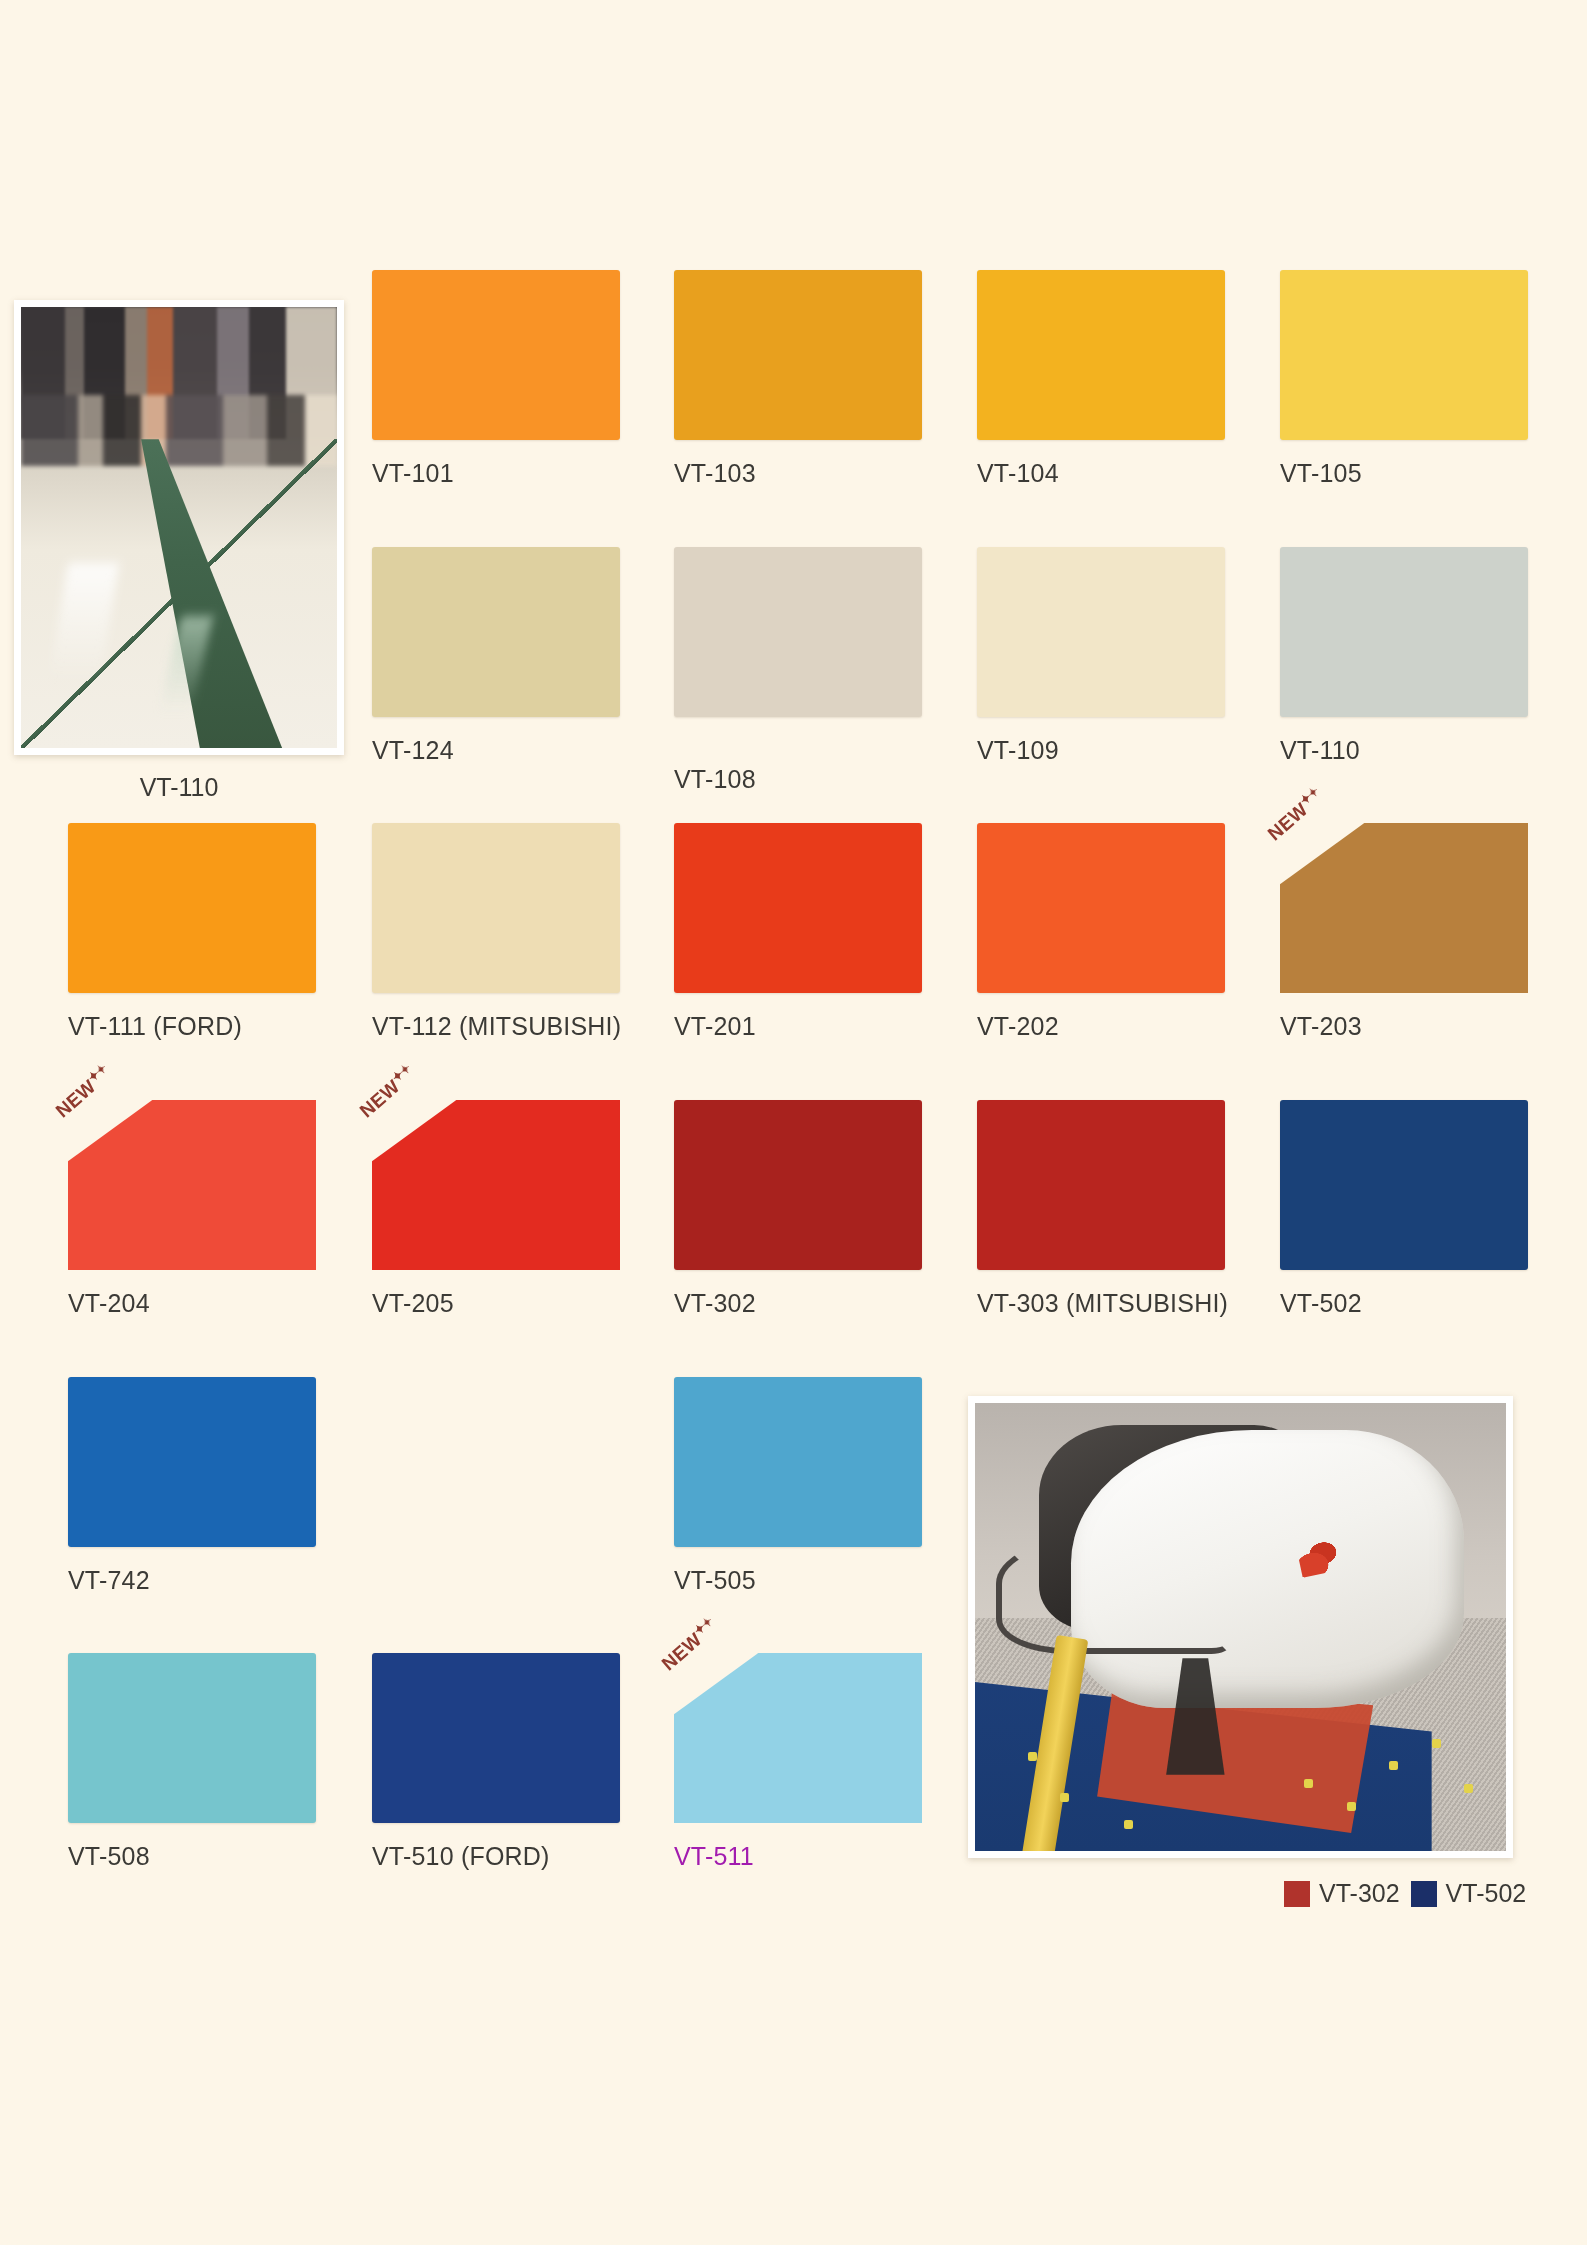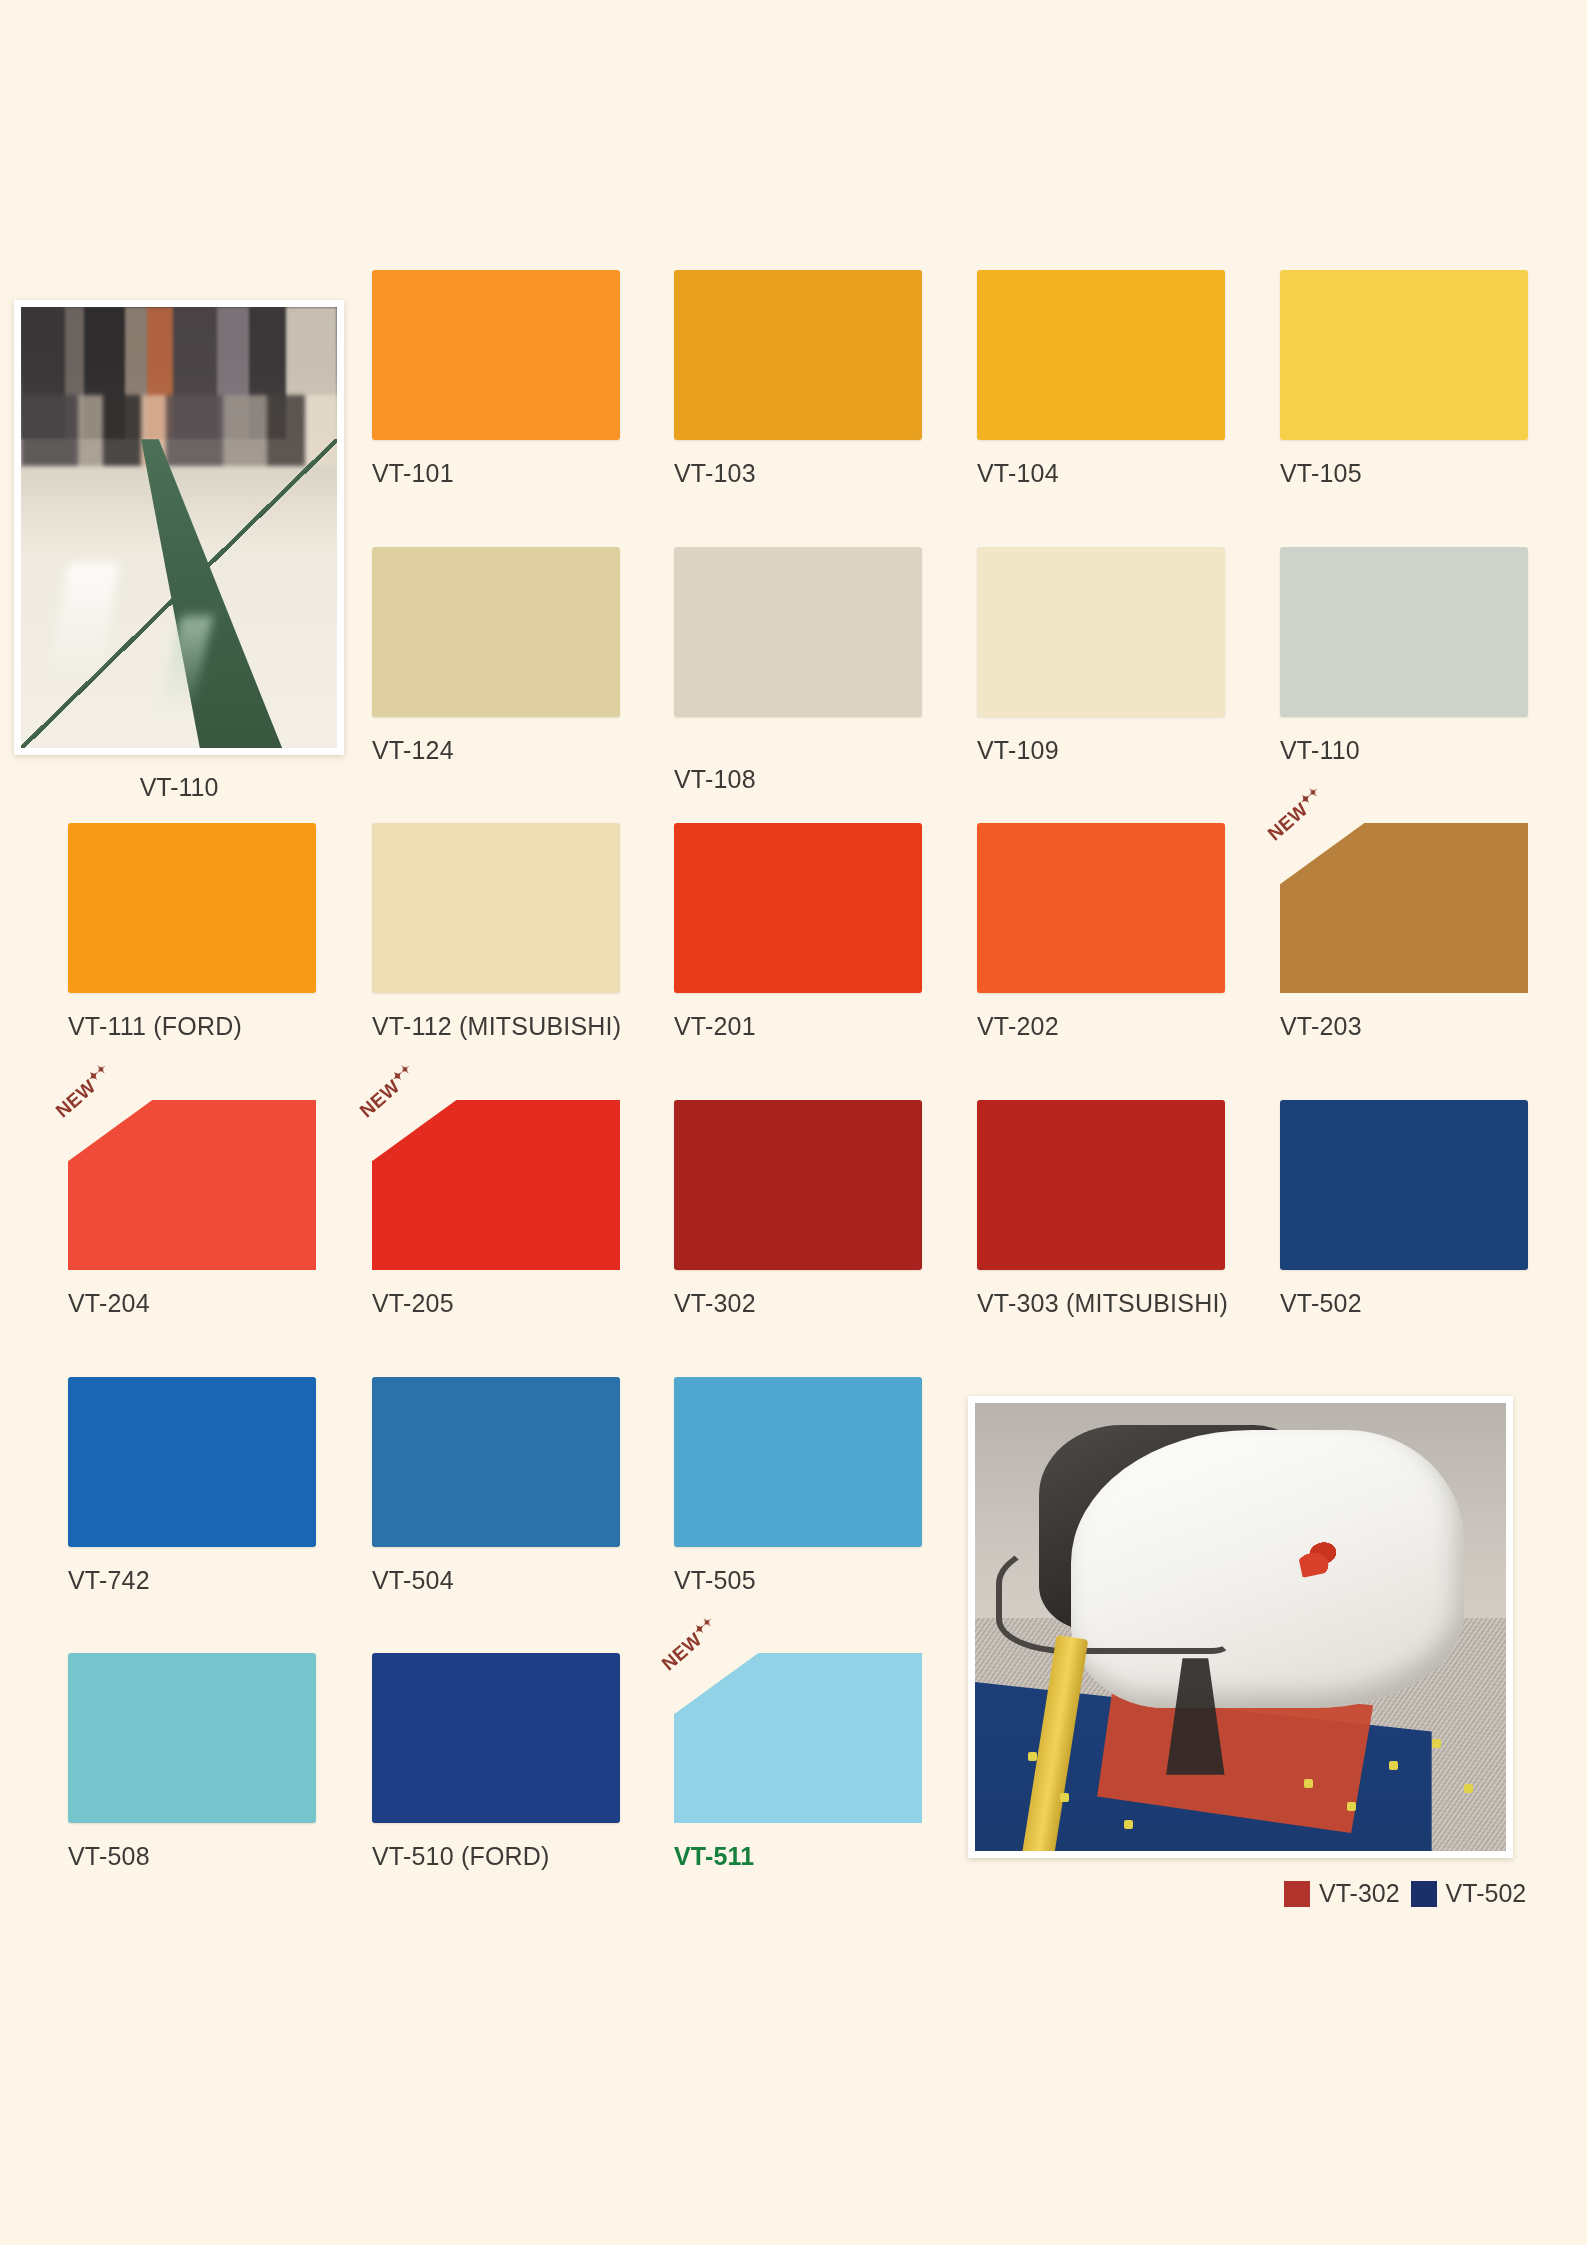--- a/index.html
+++ b/index.html
@@ -496,26 +496,20 @@
       </div>
     </div>
 
     <div class="grid-row" style="top:1107px">
       <div class="cell col0">
         <div class="swatch-wrap">
           <div class="swatch" style="background-color: rgb(26, 102, 179);"></div>
         </div>
         <div class="label" style="color: rgb(59, 58, 54);">VT-742</div>
       </div>
-      <div class="cell col1">
-        <div class="swatch-wrap">
-          <div class="swatch" style="background-color: rgb(44, 114, 168);"></div>
-        </div>
-        <div class="label" style="color: rgb(59, 58, 54);">VT-504</div>
-      </div>
       <div class="cell col2">
         <div class="swatch-wrap">
           <div class="swatch" style="background-color: rgb(79, 166, 206);"></div>
         </div>
         <div class="label" style="color: rgb(59, 58, 54);">VT-505</div>
       </div>
     </div>
 
     <div class="grid-row" style="top:1383px">
       <div class="cell col0">
@@ -530,21 +524,21 @@
         </div>
         <div class="label" style="color: rgb(59, 58, 54);">VT-510 (FORD)</div>
       </div>
       <div class="cell col2">
         <div class="swatch-wrap">
           <div class="swatch has-new" style="background-color: rgb(146, 210, 230);"></div>
           <div class="new-badge" style="color: rgb(143, 58, 46);">
             <span>NEW</span><span class="spark">✦✦</span>
           </div>
         </div>
-        <div class="label" style="color: #15803d; font-weight: bold;">VT-511</div>
+        <div class="label" style="color: #a21caf;">VT-511</div>
       </div>
     </div>
 
   </div>
 
   <div id="legend">
     <div class="legend-item">
       <div class="legend-swatch" style="background-color: rgb(176, 51, 44);"></div>
       <div class="legend-label" style="color: rgb(59, 58, 54);">VT-302</div>
     </div>

